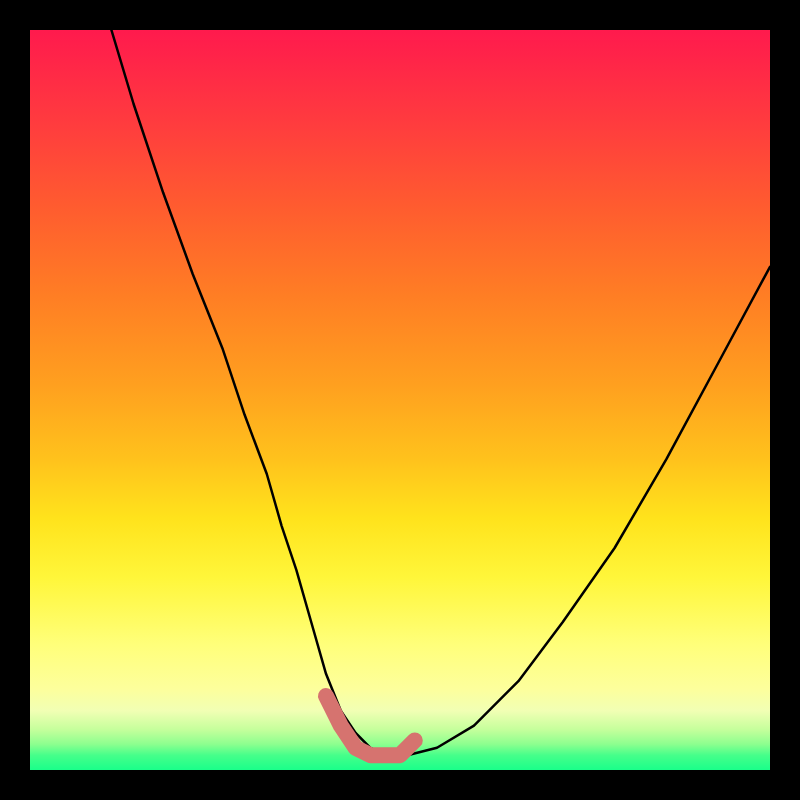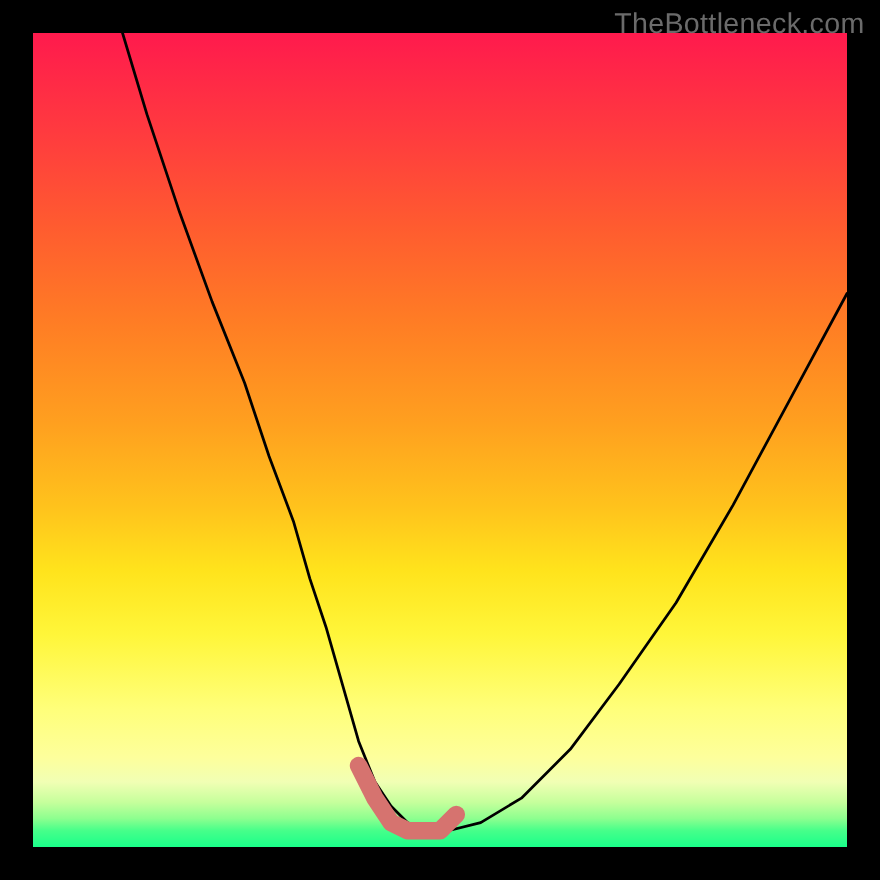--- a/index.html
+++ b/index.html
@@ -69,21 +69,20 @@
     width: 100%;
     height: 100%;
     z-index: 10;
   }
 </style>
 </head>
 <body>
 
 <div class="frame">
 
-  <div class="watermark">TheBottleneck.com</div>
 
   <div class="plot-area">
     <div class="gradient-bg"></div>
 
     <svg class="curve" viewBox="0 0 740 740" preserveAspectRatio="none">
       <path fill="none" stroke="#000" stroke-width="2.5" stroke-linecap="round" stroke-linejoin="round" d="M81.4 0.0 L103.6 74.0 L133.2 162.8 L162.8 244.2 L192.4 318.2 L214.6 384.8 L236.8 444.0 L251.6 495.8 L266.4 540.2 L281.2 592.0 L296.0 643.8 L310.8 680.8 L325.6 703.0 L340.4 717.8 L355.2 725.2 L377.4 725.2 L407.0 717.8 L444.0 695.6 L488.4 651.2 L532.8 592.0 L584.6 518.0 L636.4 429.2 L688.2 333.0 L740.0 236.8"></path>
       <path fill="none" stroke="#d6736f" stroke-width="16" stroke-linecap="round" stroke-linejoin="round" d="M296.0 666.0 L310.8 695.6 L325.6 717.8 L340.4 725.2 L355.2 725.2 L370.0 725.2 L384.8 710.4"></path>
     </svg>
   </div>
 

